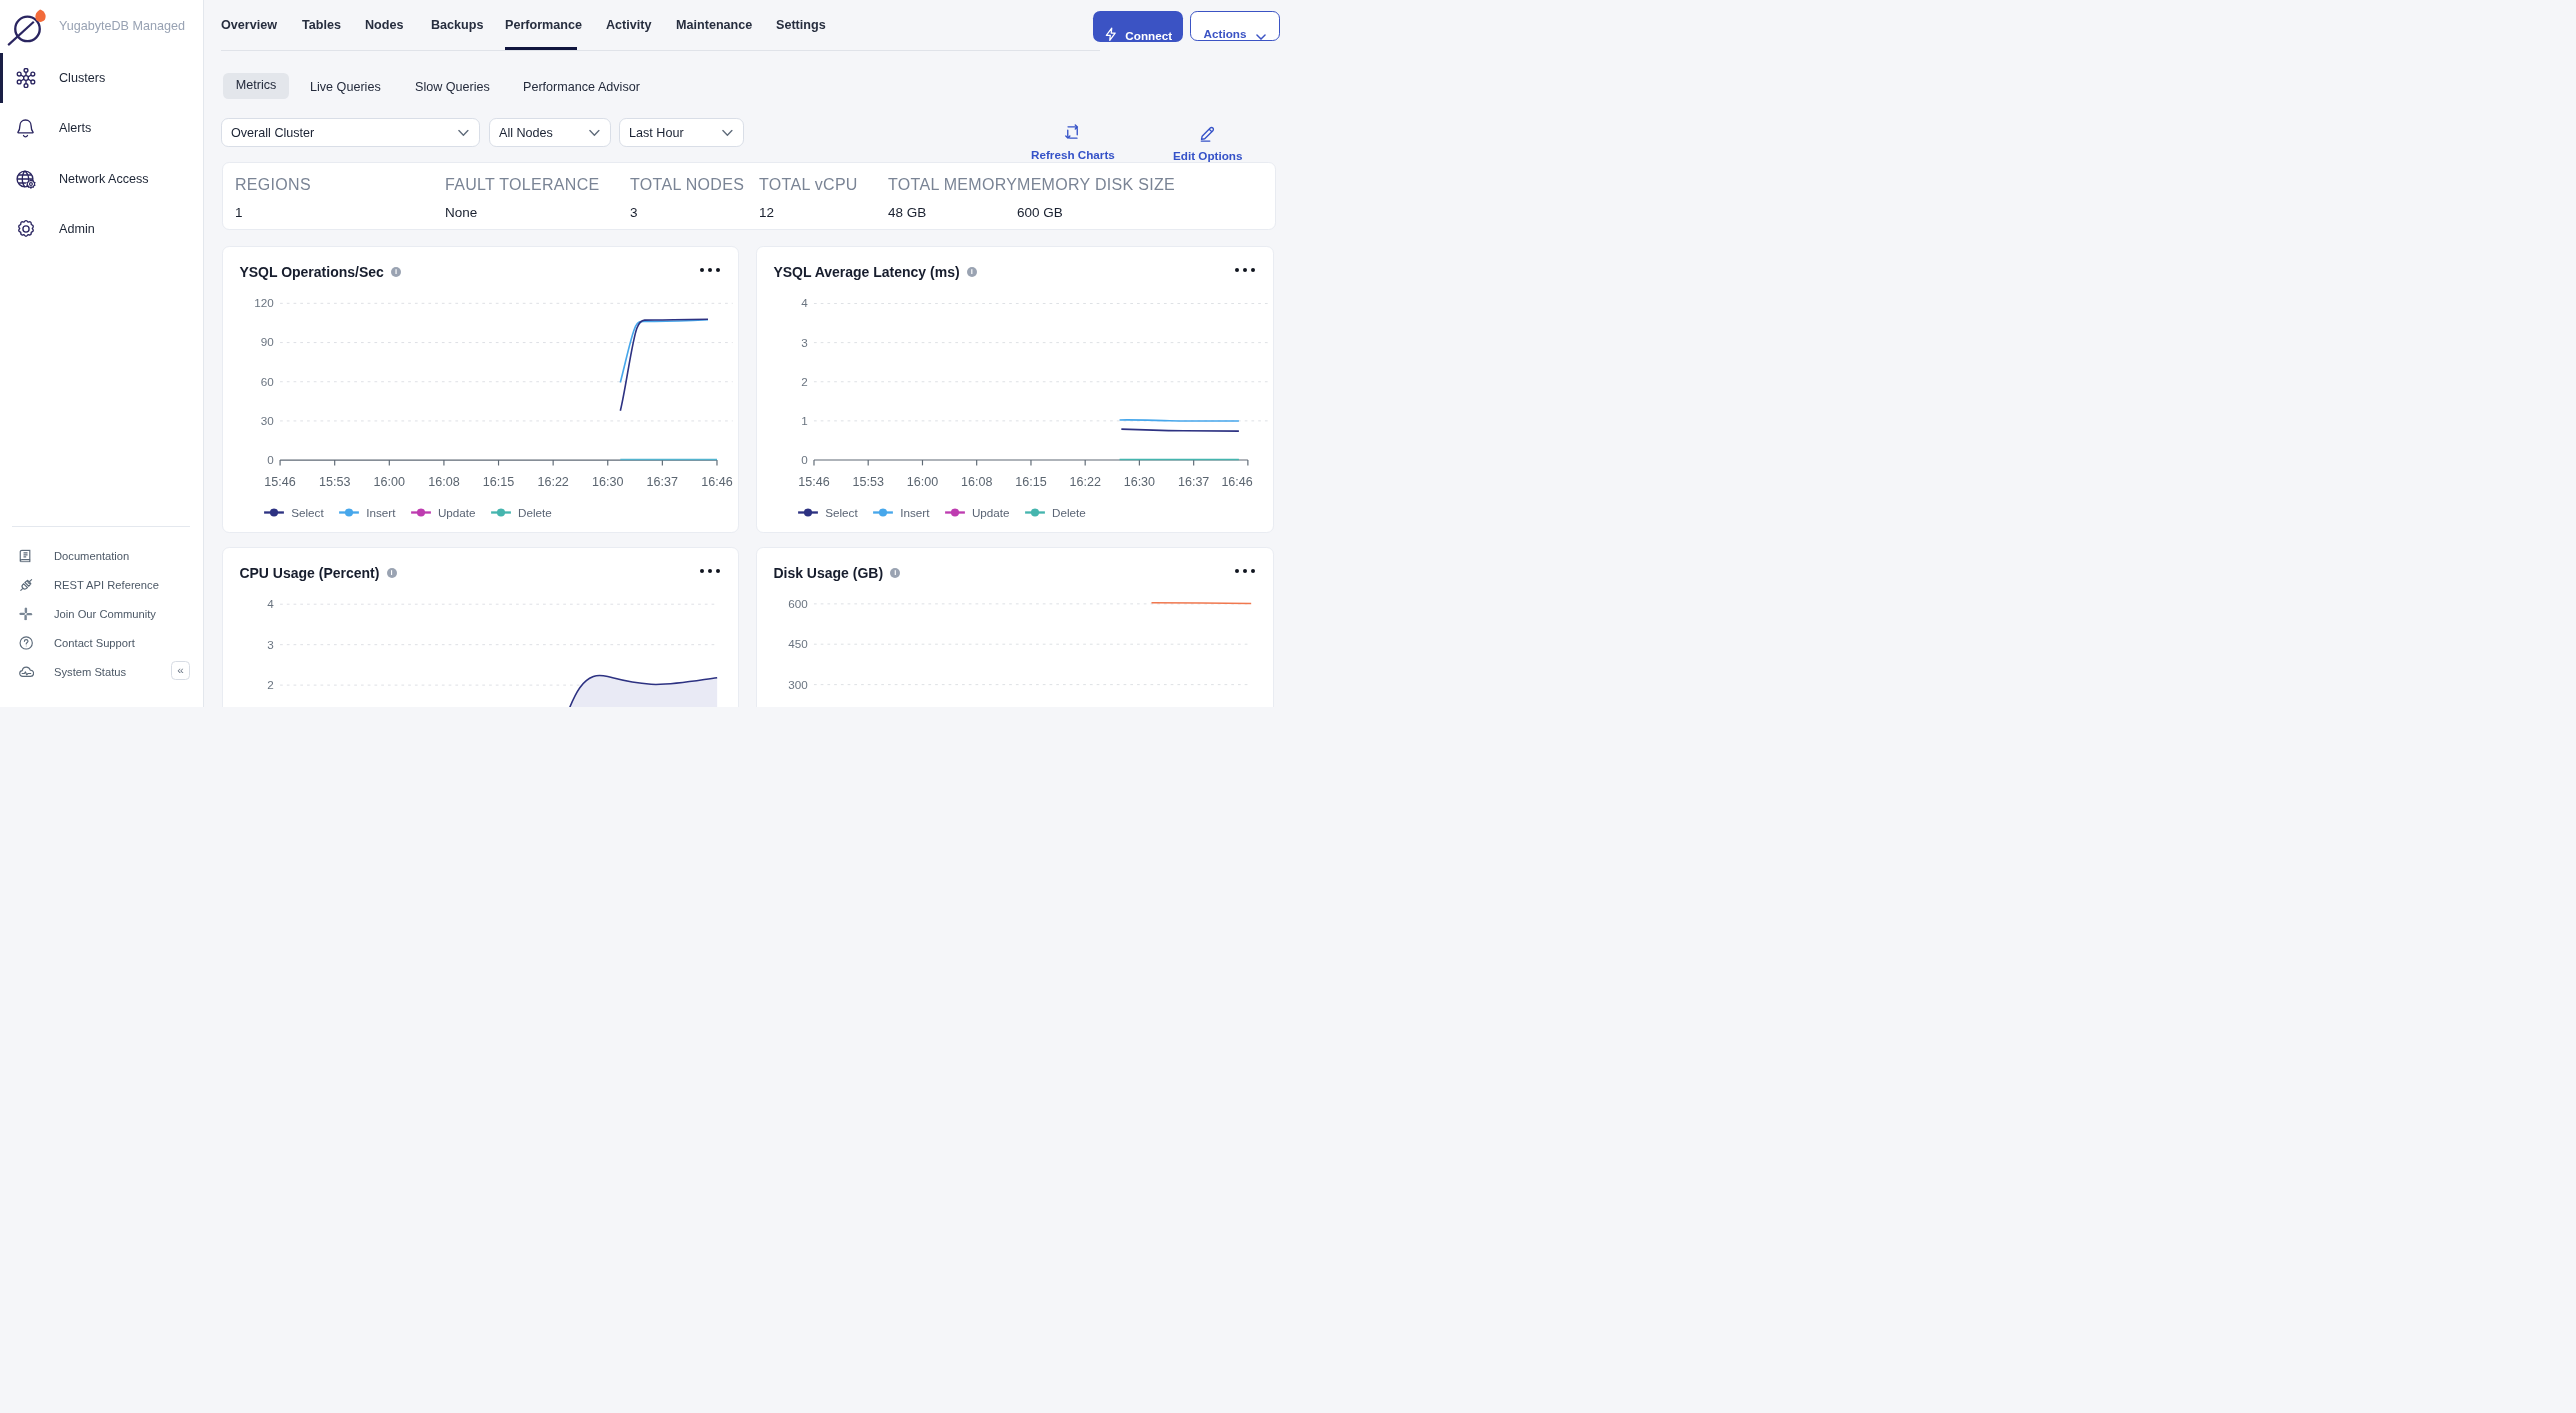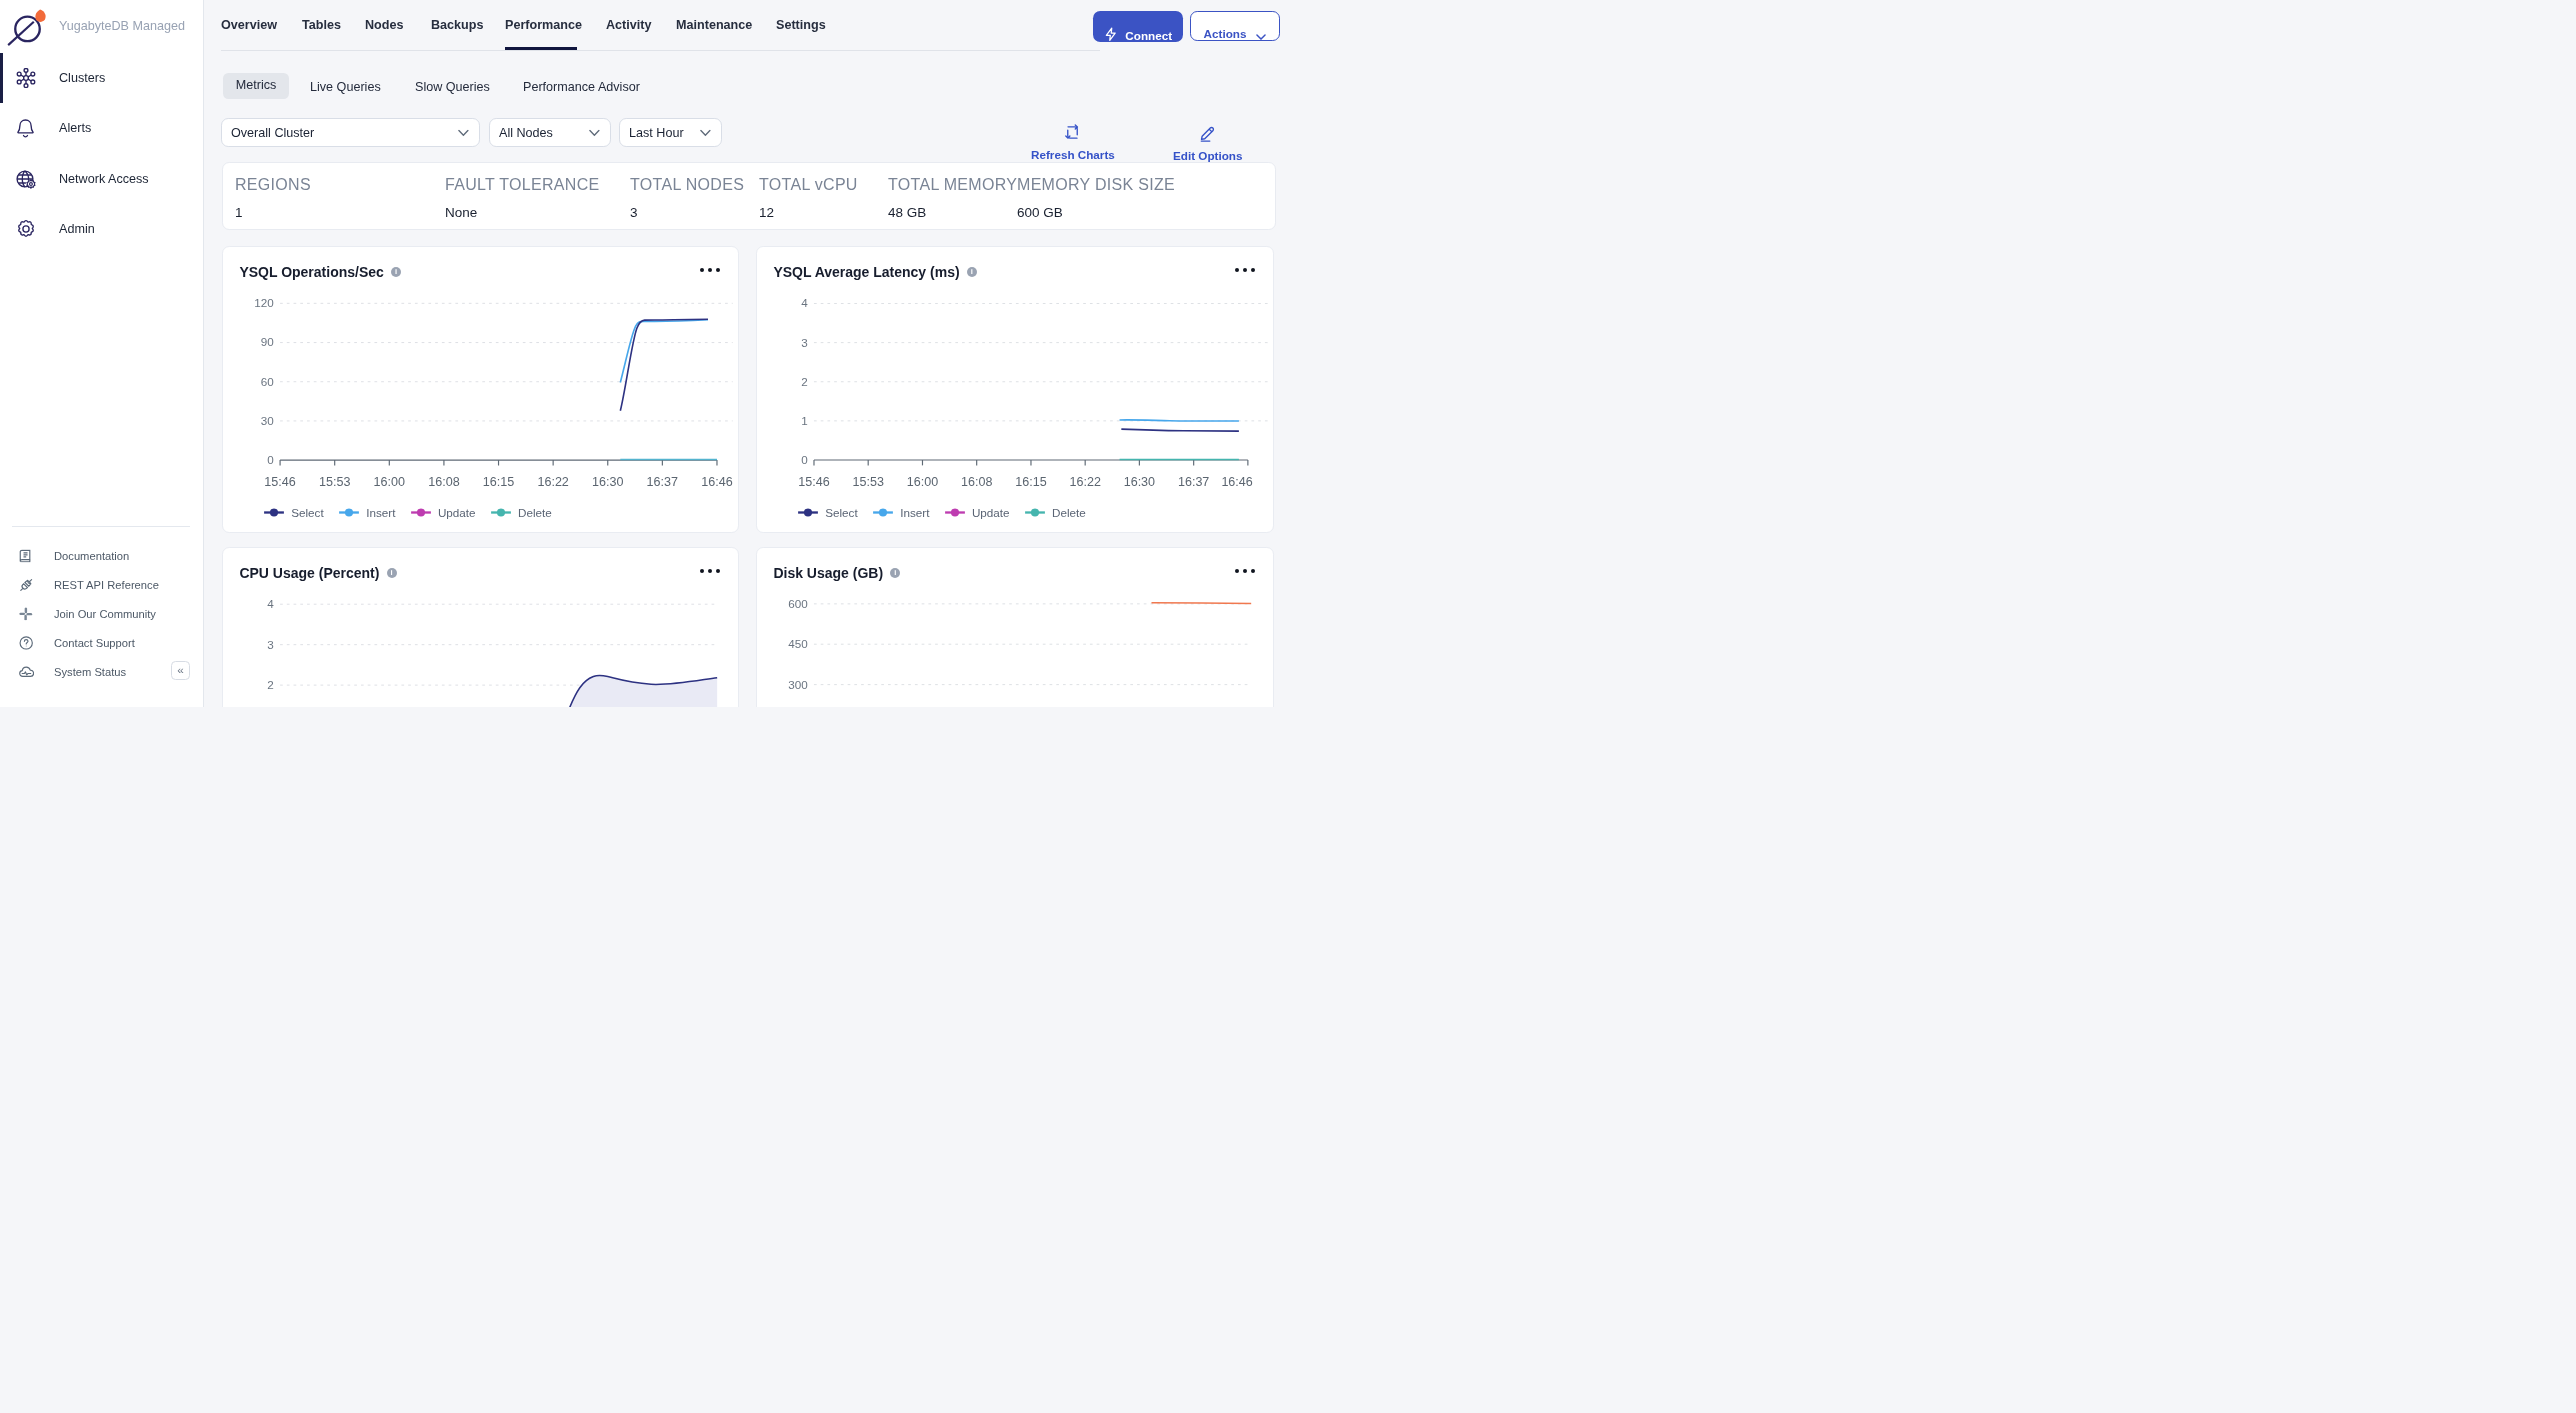--- a/index.html
+++ b/index.html
@@ -185,21 +185,21 @@
   <div class="dd" style="left:221px;width:259px">Overall Cluster
     <svg width="10.8" height="7.2" viewBox="0 0 12 8" fill="none" stroke="#5f6b7a" stroke-width="1.5" stroke-linecap="round">
         <path d="M1 1.2 L6 6.4 L11 1.2"></path>
       </svg>
   </div>
   <div class="dd" style="left:489px;width:122px">All Nodes
     <svg width="10.8" height="7.2" viewBox="0 0 12 8" fill="none" stroke="#5f6b7a" stroke-width="1.5" stroke-linecap="round">
         <path d="M1 1.2 L6 6.4 L11 1.2"></path>
       </svg>
   </div>
-  <div class="dd" style="left:619px;width:103px">Last Hour
+  <div class="dd" style="left:619px;width:125px">Last Hour
     <svg width="10.8" height="7.2" viewBox="0 0 12 8" fill="none" stroke="#5f6b7a" stroke-width="1.5" stroke-linecap="round">
         <path d="M1 1.2 L6 6.4 L11 1.2"></path>
       </svg>
   </div>
 
   <div class="toollink" style="left:1031px">
     <svg width="17" height="17" viewBox="0 0 19 19" fill="none" stroke="#3552c8" stroke-width="1.5" stroke-linecap="round" stroke-linejoin="round">
       <path d="M4.5 3.2 H12.2 C13.8 3.2 14.8 4.2 14.8 5.8 V12"></path>
       <path d="M12.6 1 L15 3.3 L12.6 5.6"></path>
       <path d="M14.5 15.8 H6.8 C5.2 15.8 4.2 14.8 4.2 13.2 V7"></path>

